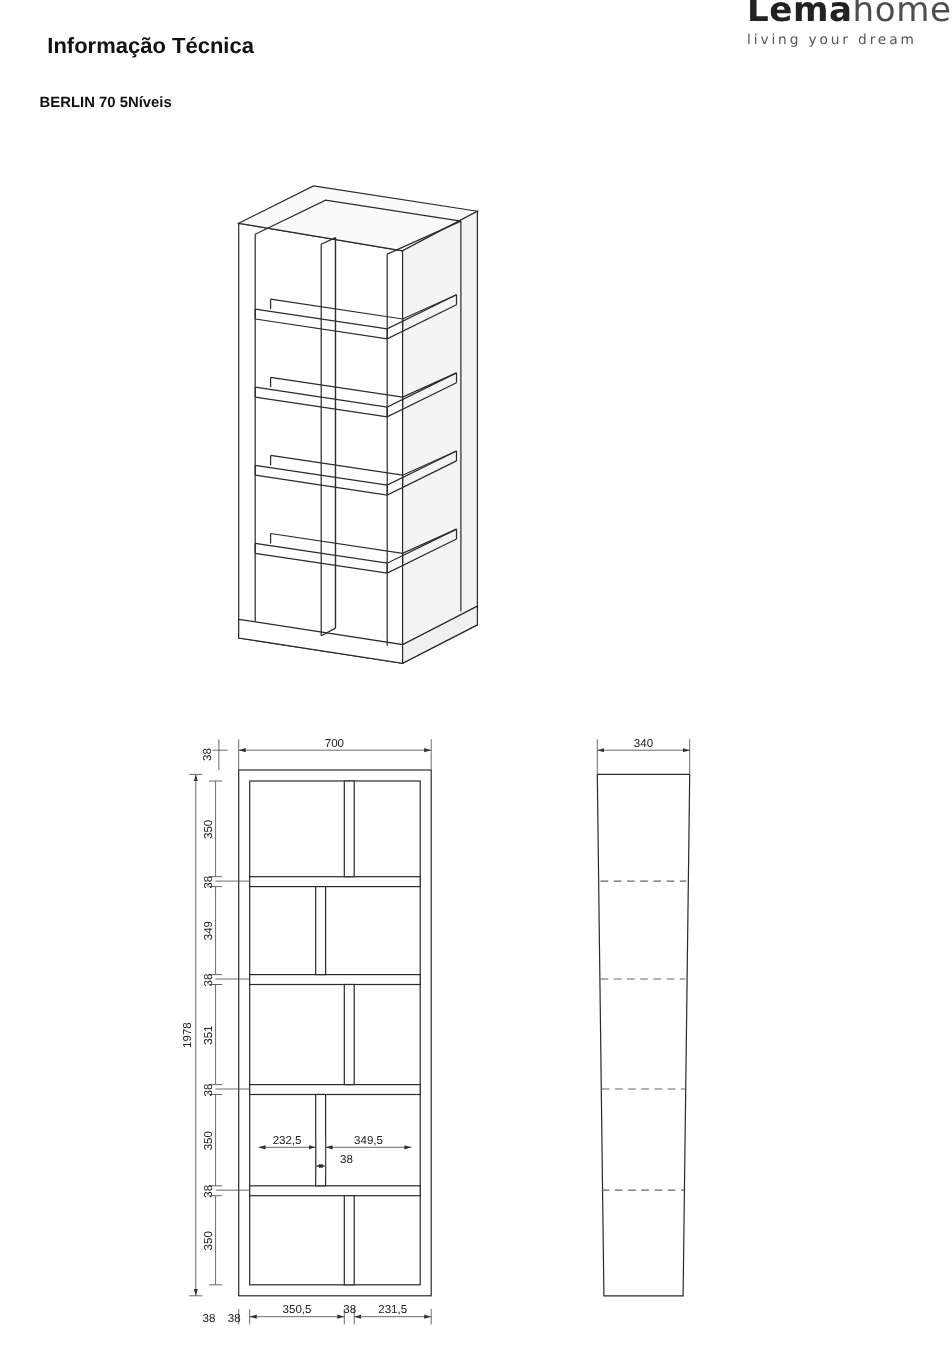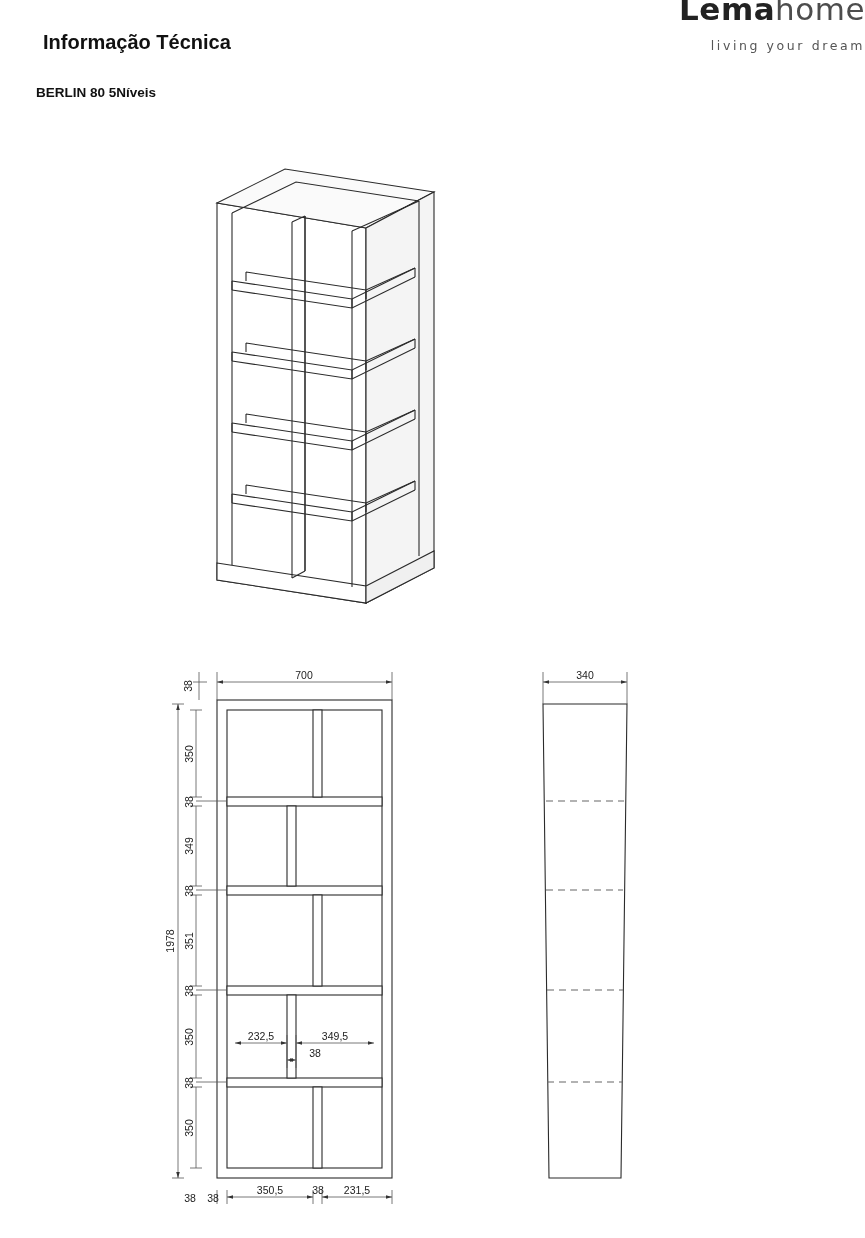--- a/index.html
+++ b/index.html
@@ -30,26 +30,25 @@
   }
   .brand-name {
     font-size: 31px;
     letter-spacing: 0.5px;
     color: #222;
     font-family: "DejaVu Sans", sans-serif;
   }
   .brand-name .lema { font-weight: 700; }
   .brand-name .home { color: #4d4d4d; font-weight: 400; }
   .brand-tag {
-    margin-top: 15px;
+    margin-top: 5px;
     font-size: 12.5px;
     letter-spacing: 2.6px;
     color: #555;
     font-family: "DejaVu Sans", sans-serif;
-    text-align: right;
   }
   .title {
     position: absolute;
     left: 27px;
     top: 31px;
     font-size: 20px;
     font-weight: 700;
     color: #111;
     margin-left: 16px;
   }
@@ -81,21 +80,21 @@
 <body>
 
 <div class="page">
 
   <div class="brand">
     <div class="brand-name"><span class="lema">Lema</span><span class="home">home</span></div>
     <div class="brand-tag">living your dream</div>
   </div>
 
   <div class="title">Informação Técnica</div>
-  <div class="subtitle">BERLIN 80 5Níveis</div>
+  <div class="subtitle">BERLIN 70 5Níveis</div>
 
   <div class="drawing">
   <svg width="865" height="1238" viewBox="0 0 865 1238" xmlns="http://www.w3.org/2000/svg">
     <defs>
       <marker id="arrL" markerWidth="9" markerHeight="9" refX="8" refY="3" orient="auto" markerUnits="strokeWidth">
         <path d="M8,3 L0,0.6 L0,5.4 z" fill="#333"></path>
       </marker>
       <marker id="arrR" markerWidth="9" markerHeight="9" refX="1" refY="3" orient="auto" markerUnits="strokeWidth">
         <path d="M1,3 L9,0.6 L9,5.4 z" fill="#333"></path>
       </marker>

